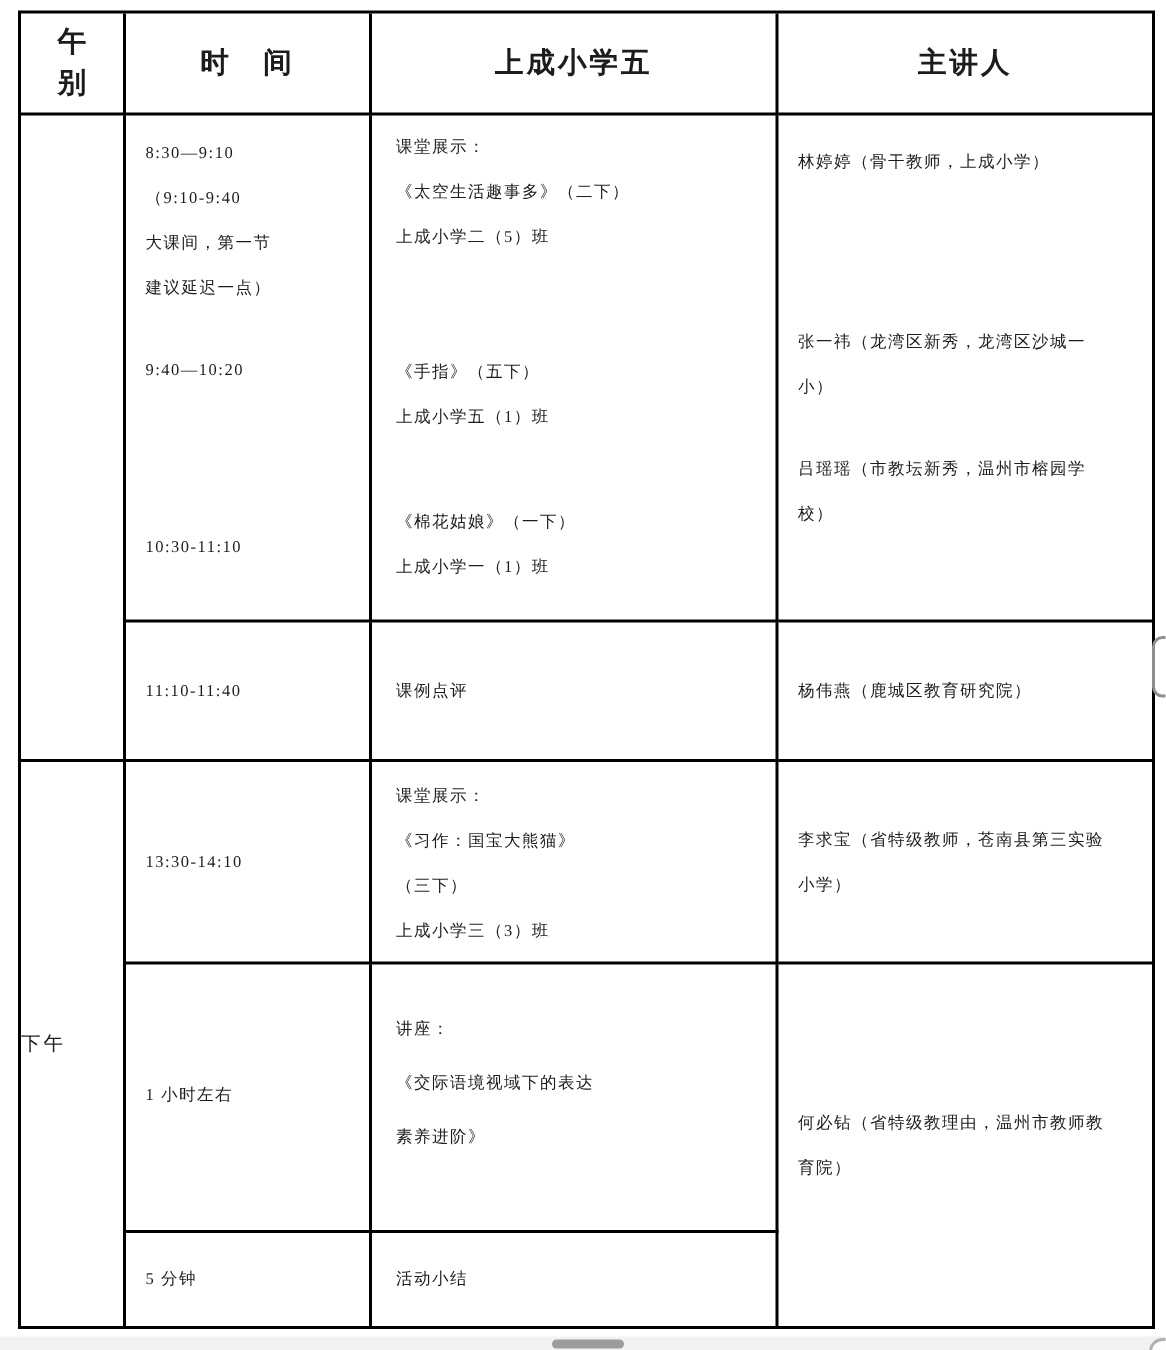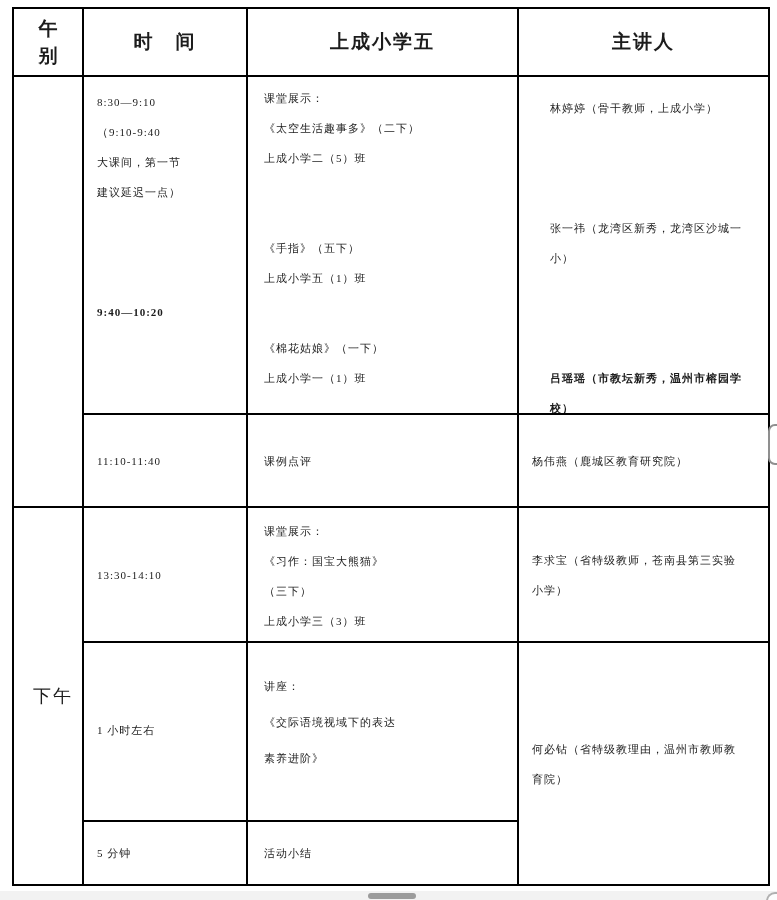--- a/index.html
+++ b/index.html
@@ -29,34 +29,34 @@
   .head{
     display:flex;align-items:center;justify-content:center;
     font-weight:bold;font-size:19px;letter-spacing:2px;text-align:center;
   }
   .twoline{display:inline-block;width:1.25em;line-height:27px;letter-spacing:0;text-align:center;}
   .vcenter{display:flex;flex-direction:column;justify-content:center;}
   .ln{margin:0;line-height:30px;white-space:nowrap;}
   .wrapln{margin:0;line-height:30px;}
   .m-time{padding:10px 0 0 13px;}
   .m-act{padding:6px 0 0 16px;}
-  .m-spk{padding:16px 8px 0 31px;}
-  .gap58{margin-top:90px;font-weight:bold;}
+  .m-spk{padding:16px 8px 0 13px;}
+  .gap58{margin-top:25px;}
   .gap88{margin-top:88px;}
   .gap60{margin-top:60px;}
   .gap40{margin-top:40px;}
   .gap62{margin-top:90px;}
   .spk-text{width:212px;line-height:30px;}
   .pad-l13{padding-left:13px;}
   .pad-l16{padding-left:16px;}
   .a1-act{padding:8px 0 0 16px;}
   .a2-act{padding:25px 0 0 16px;}
   .a2-act .ln,.a2-act .wrapln{line-height:36px;}
   .up22{transform:translateY(-22px);margin-top:40px;}
-  .session-label{display:flex;align-items:center;padding-left:19px;font-size:18px;letter-spacing:2px;}
+  .session-label{display:flex;align-items:center;padding-left:0;font-size:13px;letter-spacing:2px;}
   
   .vscroll-pill{
     position:absolute;left:768px;top:424px;width:24px;height:41px;
     background:#fff;border:2px solid #8f8f8f;border-radius:7px;box-sizing:border-box;
   }
   .hscroll-track{
     position:absolute;left:0;top:891px;width:777px;height:9px;background:#f2f2f2;
   }
   .hscroll-thumb{
     position:absolute;left:368px;top:2px;width:48px;height:6px;background:#9c9c9c;border-radius:3px;

